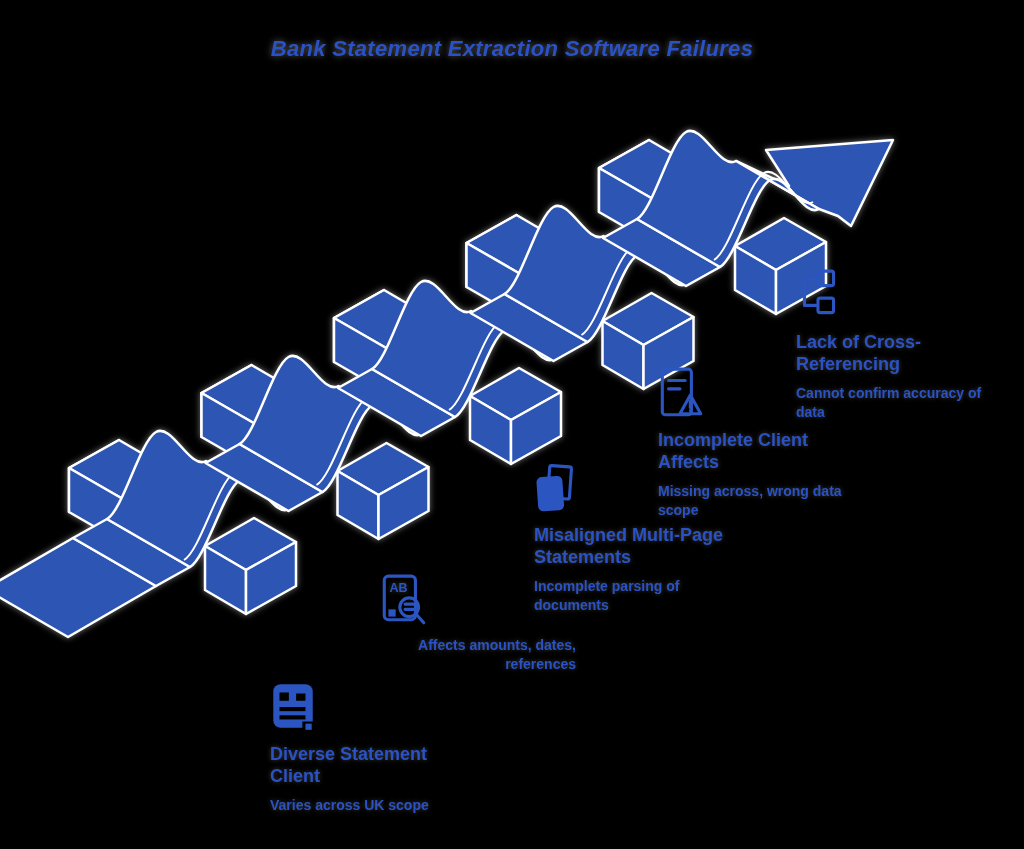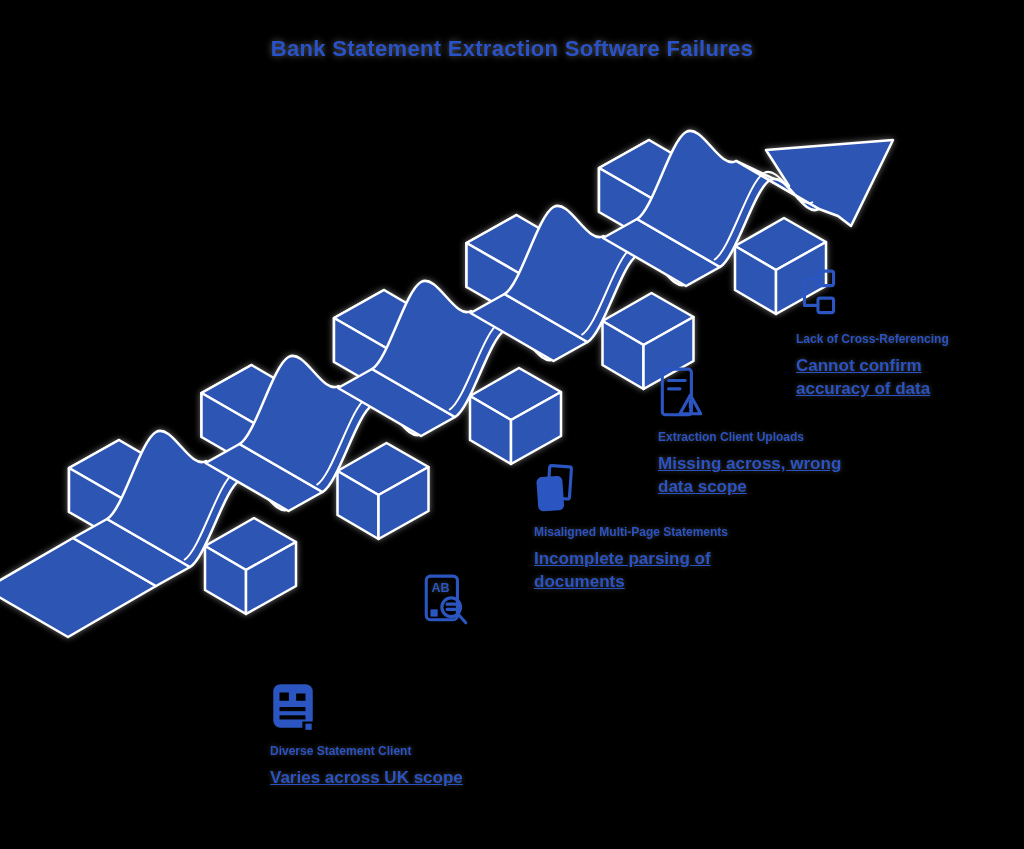--- a/index.html
+++ b/index.html
@@ -5,28 +5,29 @@
   html,body{margin:0;padding:0;}
   body{
     width:1024px;height:849px;position:relative;overflow:hidden;
     background:#000;
     font-family:"Liberation Sans", sans-serif;
   }
   .title{
     position:absolute;left:0;right:0;top:36px;text-align:center;
     font-size:22px;font-weight:800;letter-spacing:.3px;color:#2a52c8;
     text-shadow:0 0 7px rgba(170,170,170,.55);
+    font-style:italic;
   }
   #weave-svg{position:absolute;left:0;top:0;
     filter:drop-shadow(0 0 3px rgba(255,255,255,.45));}
   .item{position:absolute;width:195px;color:#2a52c4;
     text-shadow:0 0 5px rgba(140,140,140,.45);}
   .item .icon{display:block;width:46px;height:54px;}
-  .item h3{font-size:12px;line-height:1.2;font-weight:800;margin:10px 0 0;}
-  .item p{font-size:17px;line-height:1.35;font-weight:700;margin:9px 0 0;text-decoration:underline;}
+  .item h3{font-size:18px;line-height:1.2;font-weight:800;margin:10px 0 0;}
+  .item p{font-size:14px;line-height:1.35;font-weight:700;margin:9px 0 0;}
   .blue-stroke{stroke:#2b55c0;fill:none;stroke-width:3;stroke-linejoin:round;stroke-linecap:round;}
 </style>
 </head>
 <body>
 
 <div class="title">Bank Statement Extraction Software Failures</div>
 
 <svg id="weave-svg" width="1024" height="849" viewBox="0 0 1024 849">
   <defs>
     <g id="weave-unit" fill="#2d55b4" stroke="#ffffff" stroke-width="2.5" stroke-linejoin="round">
@@ -68,49 +69,50 @@
     <rect x="25" y="13" width="9" height="7" fill="#000"></rect>
     <rect x="9" y="26" width="25" height="4" fill="#000"></rect>
     <rect x="9" y="34" width="25" height="4" fill="#000"></rect>
     <rect x="31" y="40" width="10" height="8" fill="#000"></rect>
     <rect x="34" y="42" width="6" height="6" fill="#2b55c0"></rect>
   </svg>
   <h3>Diverse Statement Client</h3>
   <p>Varies across UK scope</p>
 </div>
 
-<div class="item" style="left:423px;top:573px;text-align:right;">
+<div class="item" style="left:381px;top:573px;text-align:right;">
   <svg class="icon" viewBox="0 0 44 52">
     <rect class="blue-stroke" x="3" y="3" width="30" height="42" rx="4"></rect>
     <text x="8" y="18" font-family="Liberation Sans, sans-serif" font-size="12" font-weight="bold" fill="#2b55c0">AB</text>
     <rect x="7" y="35" width="7" height="7" fill="#2b55c0"></rect>
     <circle cx="27" cy="33" r="9" fill="#000" class="blue-stroke"></circle>
     <path class="blue-stroke" d="M23,30 h8 M23,35 h8" stroke-width="1.8"></path>
     <path class="blue-stroke" d="M34,40 L41,48" stroke-width="3.5"></path>
   </svg>
+  <p>Affects amounts, dates, references</p>
 </div>
 
 <div class="item" style="left:534px;top:461px;">
   <svg class="icon" viewBox="0 0 44 52">
     <rect x="3" y="15" width="25" height="33" rx="5" fill="#2b55c0" transform="rotate(-4 15 31)"></rect>
     <rect class="blue-stroke" x="14" y="5" width="21" height="31" rx="2" transform="rotate(4 24 20)"></rect>
   </svg>
   <h3>Misaligned Multi-Page Statements</h3>
   <p>Incomplete parsing of documents</p>
 </div>
 
 <div class="item" style="left:658px;top:366px;">
   <svg class="icon" viewBox="0 0 44 52">
     <rect class="blue-stroke" x="4" y="3" width="28" height="44" rx="3"></rect>
     <path class="blue-stroke" d="M10,14 H26 M10,22 H21" stroke-width="2.5"></path>
     <path d="M31,28 L41,46 L21,46 Z" fill="#000" class="blue-stroke"></path>
     <path class="blue-stroke" d="M31,34 V40" stroke-width="2.5"></path>
     <circle cx="31" cy="43" r="1.4" fill="#2b55c0" stroke="none"></circle>
   </svg>
-  <h3>Extraction Client Uploads</h3>
+  <h3>Incomplete Client Affects</h3>
   <p>Missing across, wrong data scope</p>
 </div>
 
 <div class="item" style="left:796px;top:268px;">
   <svg class="icon" viewBox="0 0 44 52">
     <path class="blue-stroke" d="M19,10 H8 V36 H19"></path>
     <rect class="blue-stroke" x="21" y="3" width="15" height="14" rx="2"></rect>
     <rect class="blue-stroke" x="21" y="29" width="15" height="14" rx="2"></rect>
   </svg>
   <h3>Lack of Cross-Referencing</h3>

